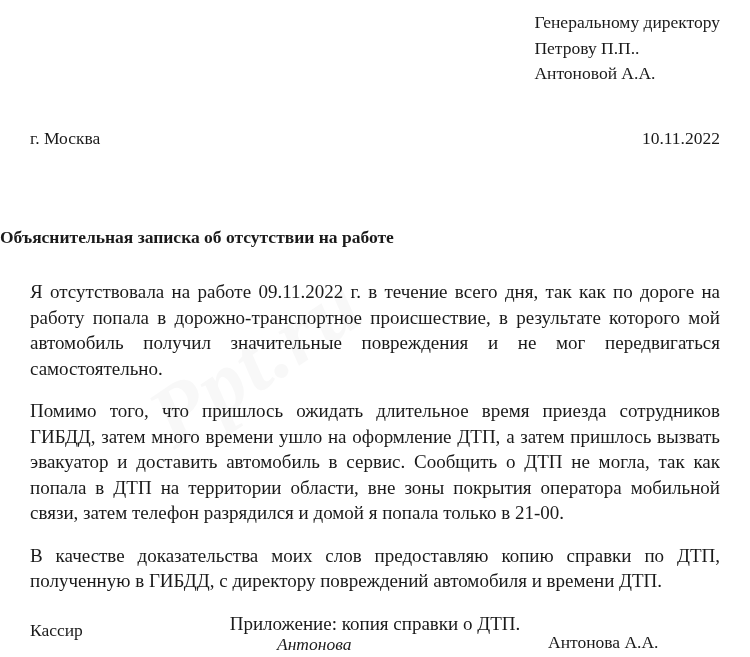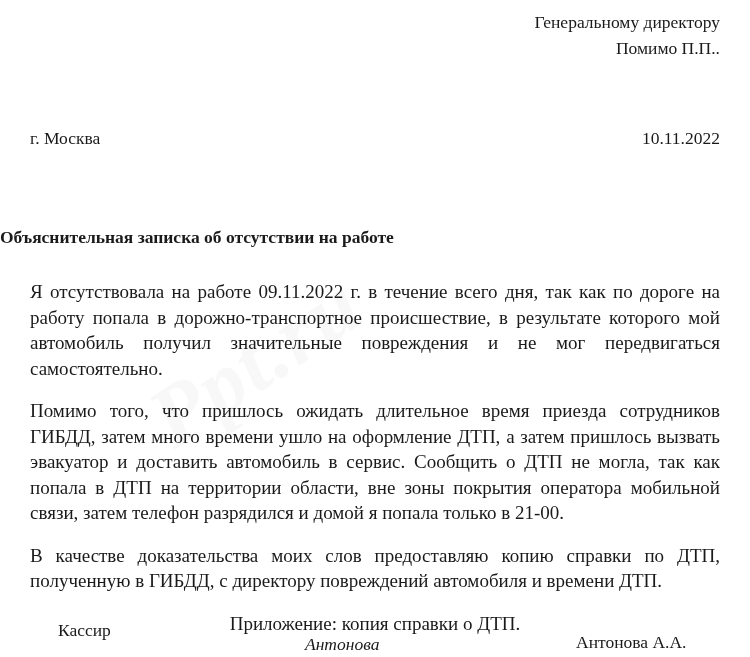--- a/index.html
+++ b/index.html
@@ -42,21 +42,21 @@
   .content {
     position: relative;
     z-index: 1;
   }
 
   
   .addressee {
     position: absolute;
     right: 30px;
     top: 10px;
-    text-align: right;
+    text-align: left;
     font-size: 17.5px;
     line-height: 25.5px;
   }
   .addressee div { white-space: nowrap; }
 
   
   .meta-row {
     position: absolute;
     left: 30px;
     right: 30px;
@@ -96,21 +96,20 @@
   .para.no-justify { text-align: center; }
 
   
   .sign-row {
     position: absolute;
     left: 30px;
     right: 30px;
     top: 620px;
     font-size: 17.5px;
     height: 24px;
-    margin-left: 28px;
   }
   .sign-role {
     position: absolute;
     left: 0;
     top: 0;
   }
   .sign-signature {
     position: absolute;
     left: 247px;
     top: 14px;
@@ -126,21 +125,22 @@
 <body>
 
 <div class="page">
 
   <div class="watermark">Ppt.ru</div>
 
   <div class="content">
 
     <div class="addressee">
       <div>Генеральному директору</div>
-      <div>Помимо П.П..</div>
+      <div>Петрову П.П..</div>
+      <div>Антоновой А.А.</div>
     </div>
 
     <div class="meta-row">
       <span>г. Москва</span>
       <span>10.11.2022</span>
     </div>
 
     <div class="doc-title">Объяснительная записка об отсутствии на работе</div>
 
     <div class="body-block">

